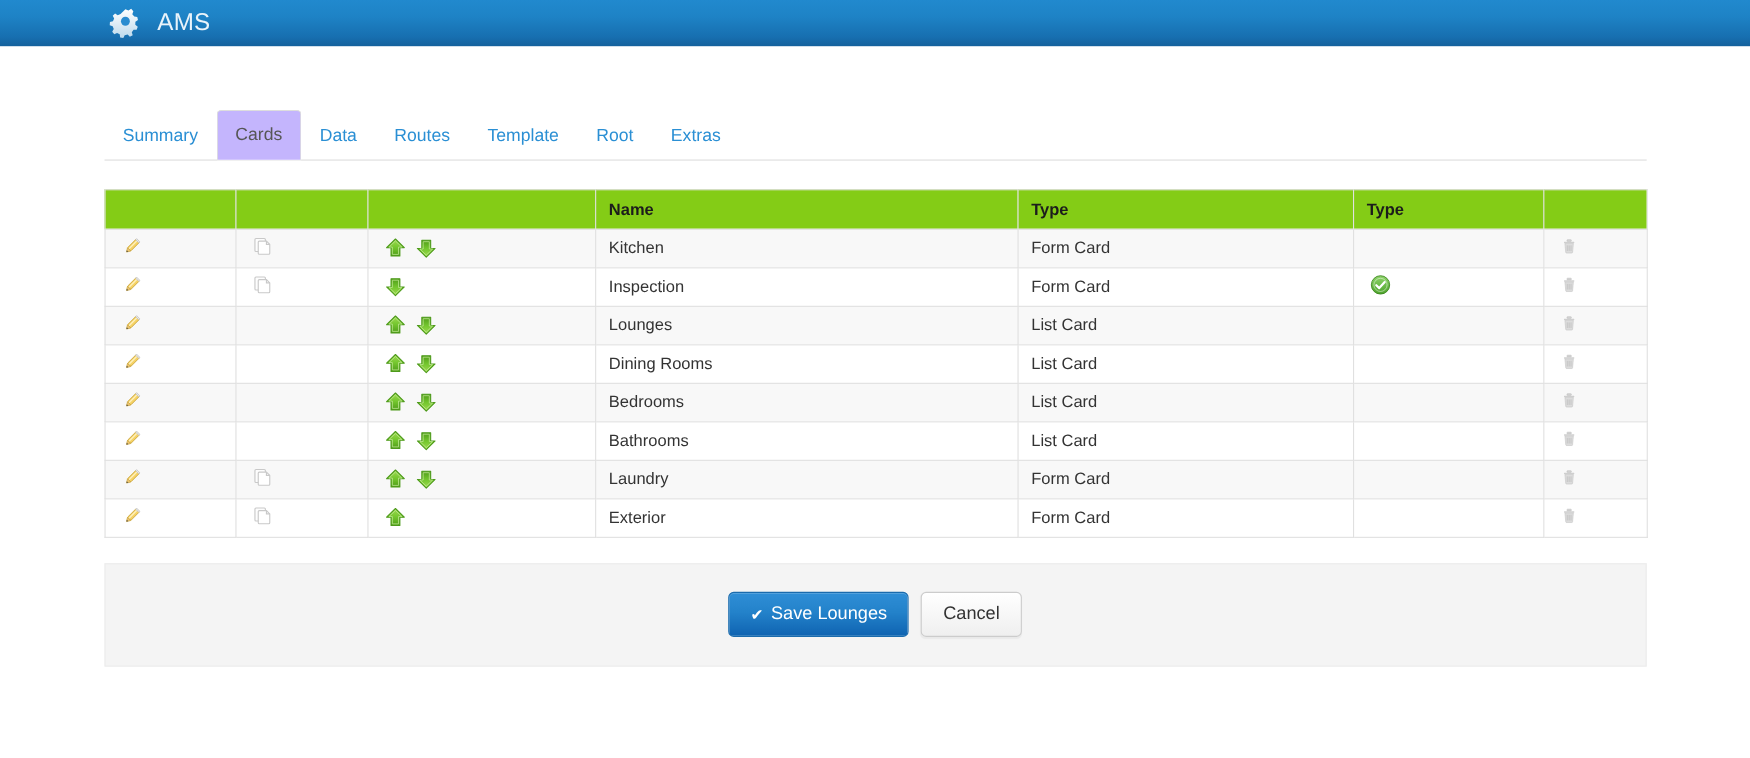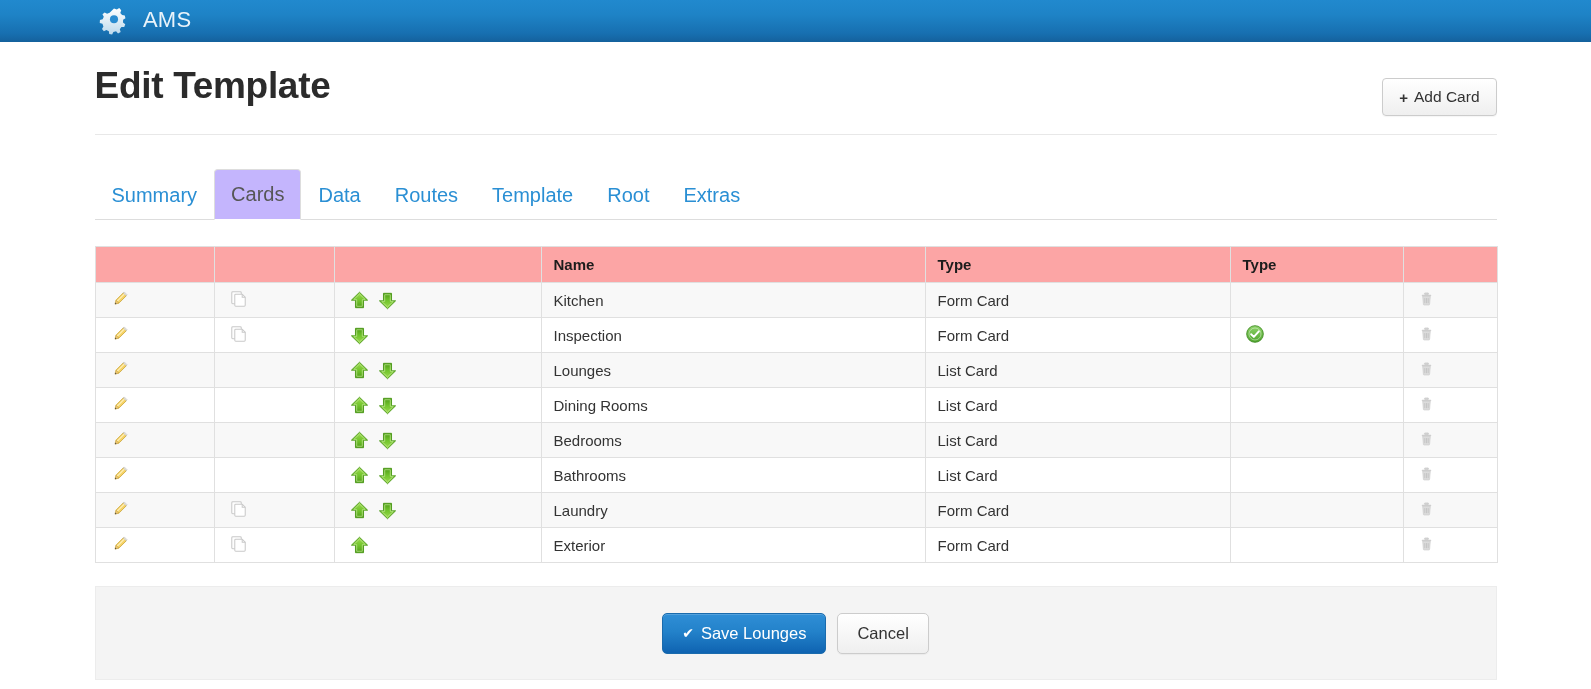--- a/index.html
+++ b/index.html
@@ -86,21 +86,21 @@
 
   
   .tabs {
     margin-top: 34px;
     display: flex;
     align-items: flex-end;
     border-bottom: 1px solid #dddddd;
     padding-left: 0;
   }
   .tab {
-    font-size: 20px;
+    font-size: 16px;
     color: #2a8fd4;
     padding: 11px 16px 11px 16px;
     line-height: 1.35;
     border: 1px solid transparent;
     border-bottom: none;
     border-radius: 4px 4px 0 0;
     margin-bottom: -1px;
     cursor: pointer;
     position: relative;
     background: transparent;
@@ -125,21 +125,21 @@
     border: 1px solid #e0e0e0;
     padding: 0 12px;
     height: 35px;
     vertical-align: middle;
     font-size: 15px;
     color: #333;
   }
   table.cards th {
     font-weight: bold;
     height: 36px;
-    background: #fca5a5;
+    background: #84cc16;
     text-align: left;
     color: #1c1c1c;
   }
   table.cards tbody tr:nth-child(odd) { background: #f8f8f8; }
   table.cards tbody tr:nth-child(even) { background: #ffffff; }
 
   .col-edit   { width: 119px; }
   .col-copy   { width: 120px; }
   .col-move   { width: 207px; }
   .col-name   { width: 384px; }
@@ -191,27 +191,20 @@
       </defs>
       <path fill="url(#gg)" d="M16 2.6l3.0 1.2 2.6-1.6 2.1 2.4-1.0 2.8 1.9 2.3 2.9.3.7 3.1-2.5 1.6-.1 3.0 2.4 1.8-1.1 3.0-3.0-.1-1.7 2.5.9 2.9-2.8 1.4-2.1-2.2-2.9.7-1.3 2.7-3.1-.5-.4-3.0-2.6-1.4-2.7 1.3-2.0-2.4 1.5-2.6-1.0-2.8-2.9-.9.2-3.1 2.9-.8 1.2-2.7-1.4-2.6 2.3-2.1 2.6 1.5 2.7-1.1z"></path>
       <circle cx="16" cy="14.2" r="4.3" fill="#2a8cd0"></circle>
     </svg>
   </span>
   <span class="brand-text">AMS</span>
 </div>
 
 <div class="container">
 
-  <div class="page-head">
-    <h1 class="page-title">Edit Template</h1>
-    <button class="btn btn-default add-card-btn">
-      <span class="plus-glyph">+</span>
-      <span>Add Card</span>
-    </button>
-  </div>
 
   <div class="tabs">
     <div class="tab">Summary</div>
     <div class="tab active">Cards</div>
     <div class="tab">Data</div>
     <div class="tab">Routes</div>
     <div class="tab">Template</div>
     <div class="tab">Root</div>
     <div class="tab">Extras</div>
   </div>

